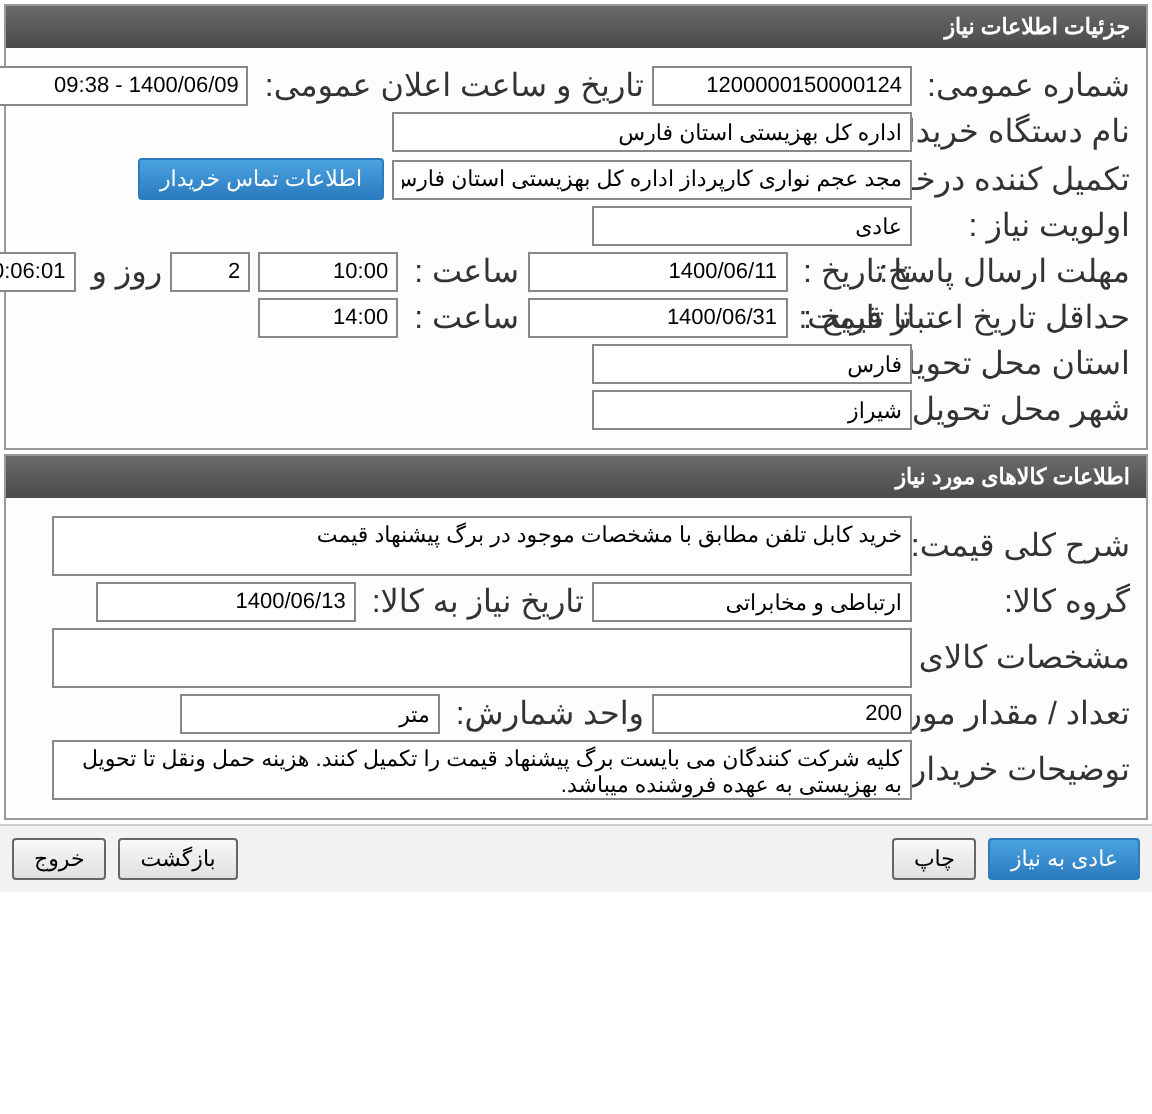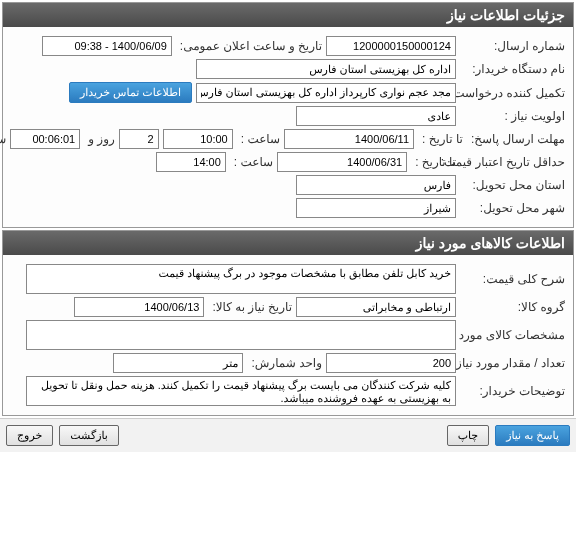--- a/index.html
+++ b/index.html
@@ -11,39 +11,39 @@
   width: 576px;
 }
 .panel {
   border: 1px solid #999;
   margin: 2px;
 }
 .panel-header {
   background: linear-gradient(#6a6a6a, #4a4a4a);
   color: #fff;
   padding: 4px 8px;
-  font-size: 14px;
+  font-size: 11px;
   font-weight: bold;
 }
 .panel-body {
   padding: 6px 8px;
   background: #fdfdfd;
 }
 .row {
   display: flex;
   align-items: center;
   margin: 3px 0;
   gap: 4px;
   flex-wrap: nowrap;
 }
 .label {
   color: #333;
   white-space: nowrap;
   padding-left: 4px;
-  font-size: 12px;
+  font-size: 16px;
   width: 105px;
   text-align: right;
 }
 .label.min { width: auto; }
 input.field, textarea.field {
   border: 1px solid #888;
   padding: 2px 4px;
   font-family: inherit;
   font-size: 11px;
   background: #fff;
@@ -79,21 +79,21 @@
 .full { width: 430px; }
 </style>
 </head>
 <body>
 
 <div class="panel">
   <div class="panel-header">جزئیات اطلاعات نیاز</div>
   <div class="panel-body">
 
     <div class="row">
-      <span class="label">شماره ارسال:</span>
+      <span class="label">شماره عمومی:</span>
       <input class="field w-num" value="1200000150000124" style="">
       <span class="label min">تاریخ و ساعت اعلان عمومی:</span>
       <input class="field w-num" value="1400/06/09 - 09:38" style="">
     </div>
 
     <div class="row">
       <span class="label">نام دستگاه خریدار:</span>
       <input class="field w-long" value="اداره کل بهزیستی استان فارس" style="">
     </div>
 
@@ -171,18 +171,18 @@
 
     <div class="row">
       <span class="label">توضیحات خریدار:</span>
       <textarea class="field full" rows="2" style="">کلیه شرکت کنندگان می بایست برگ پیشنهاد قیمت را تکمیل کنند. هزینه حمل ونقل تا تحویل به بهزیستی به عهده فروشنده میباشد.</textarea>
     </div>
 
   </div>
 </div>
 
 <div class="footer">
-  <button class="btn btn-primary">پاسخ به نیاز</button>
+  <button class="btn btn-primary">عادی به نیاز</button>
   <button class="btn">چاپ</button>
   <span class="spacer"></span>
   <button class="btn">بازگشت</button>
   <button class="btn">خروج</button>
 </div>
 
 </body></html>

